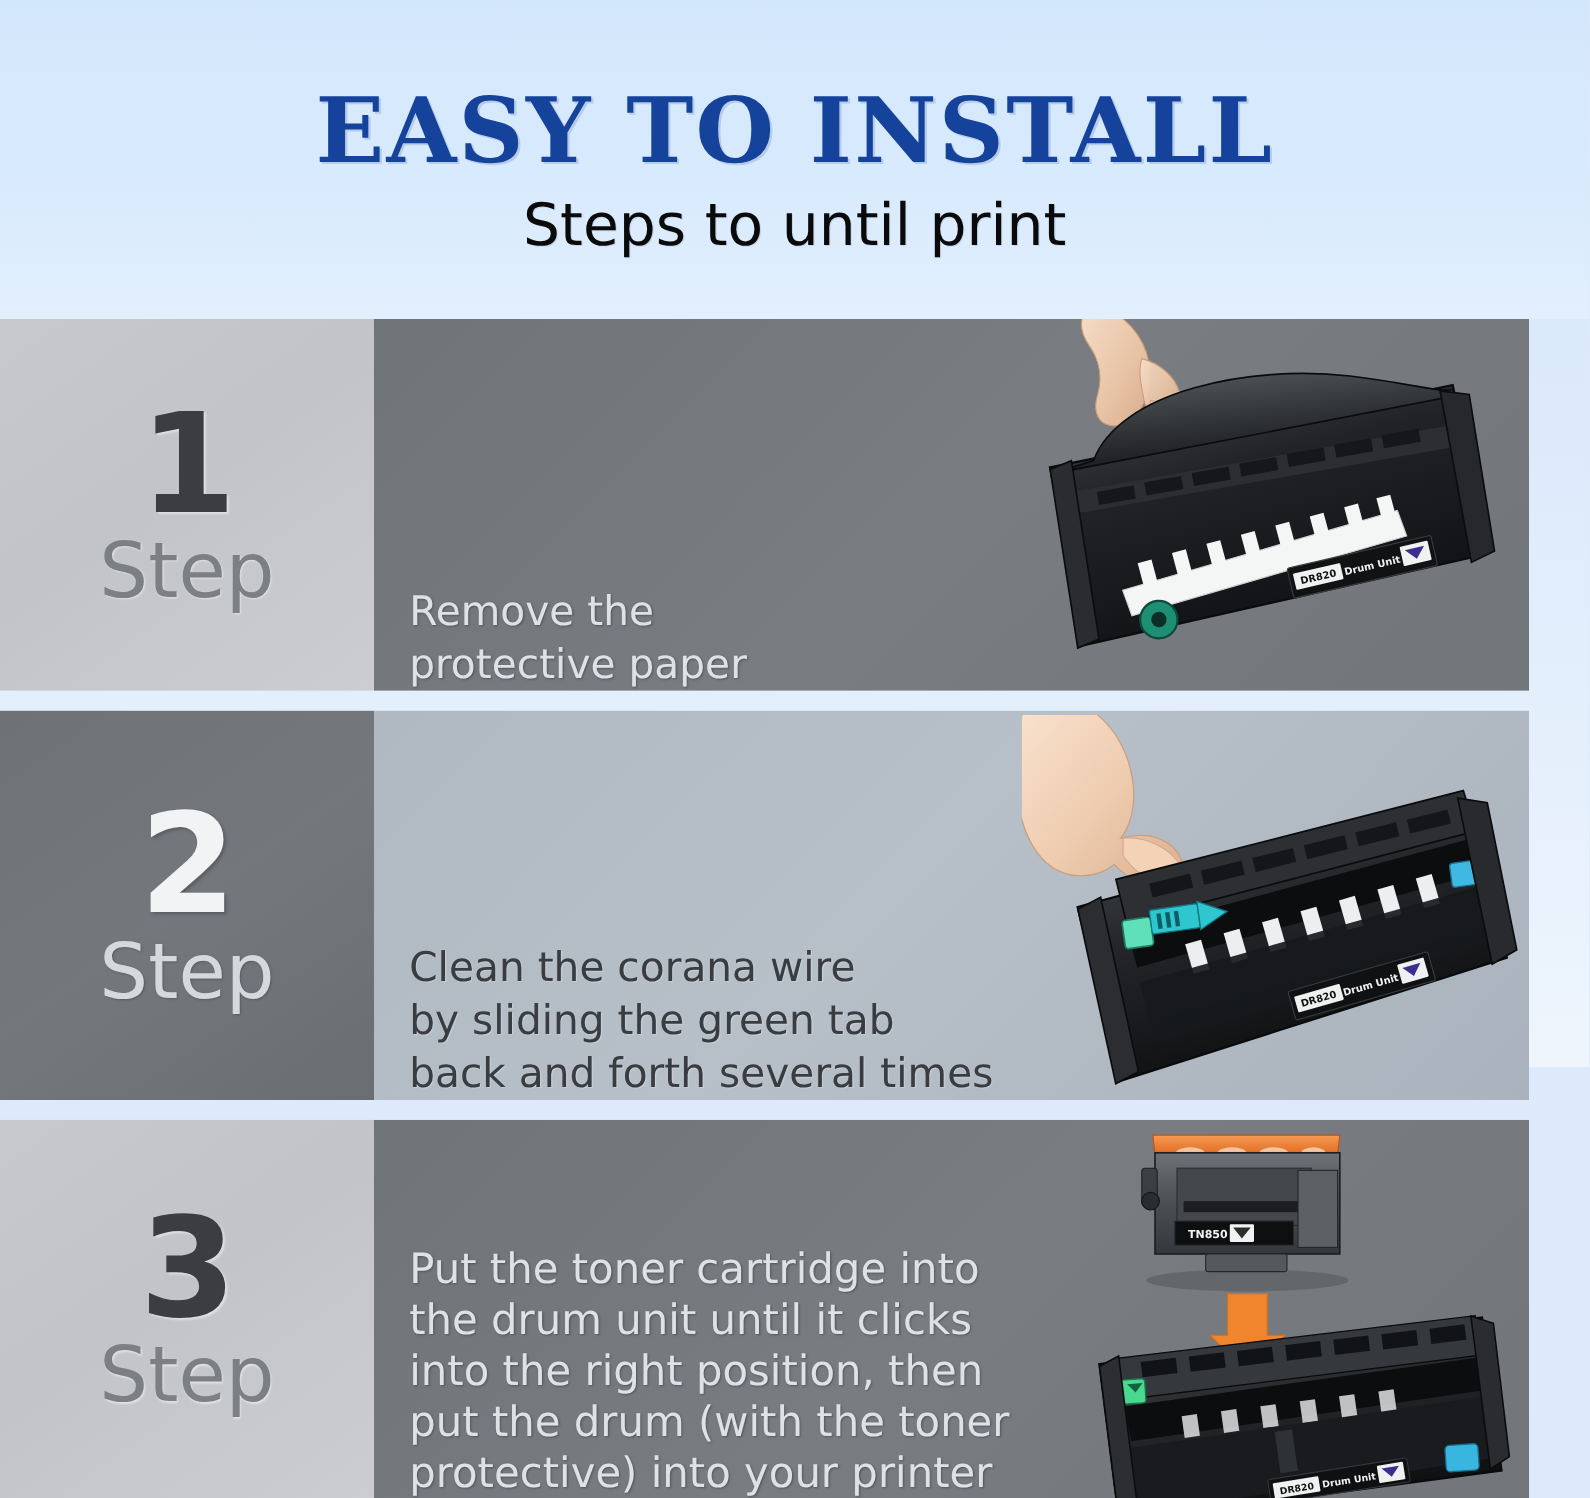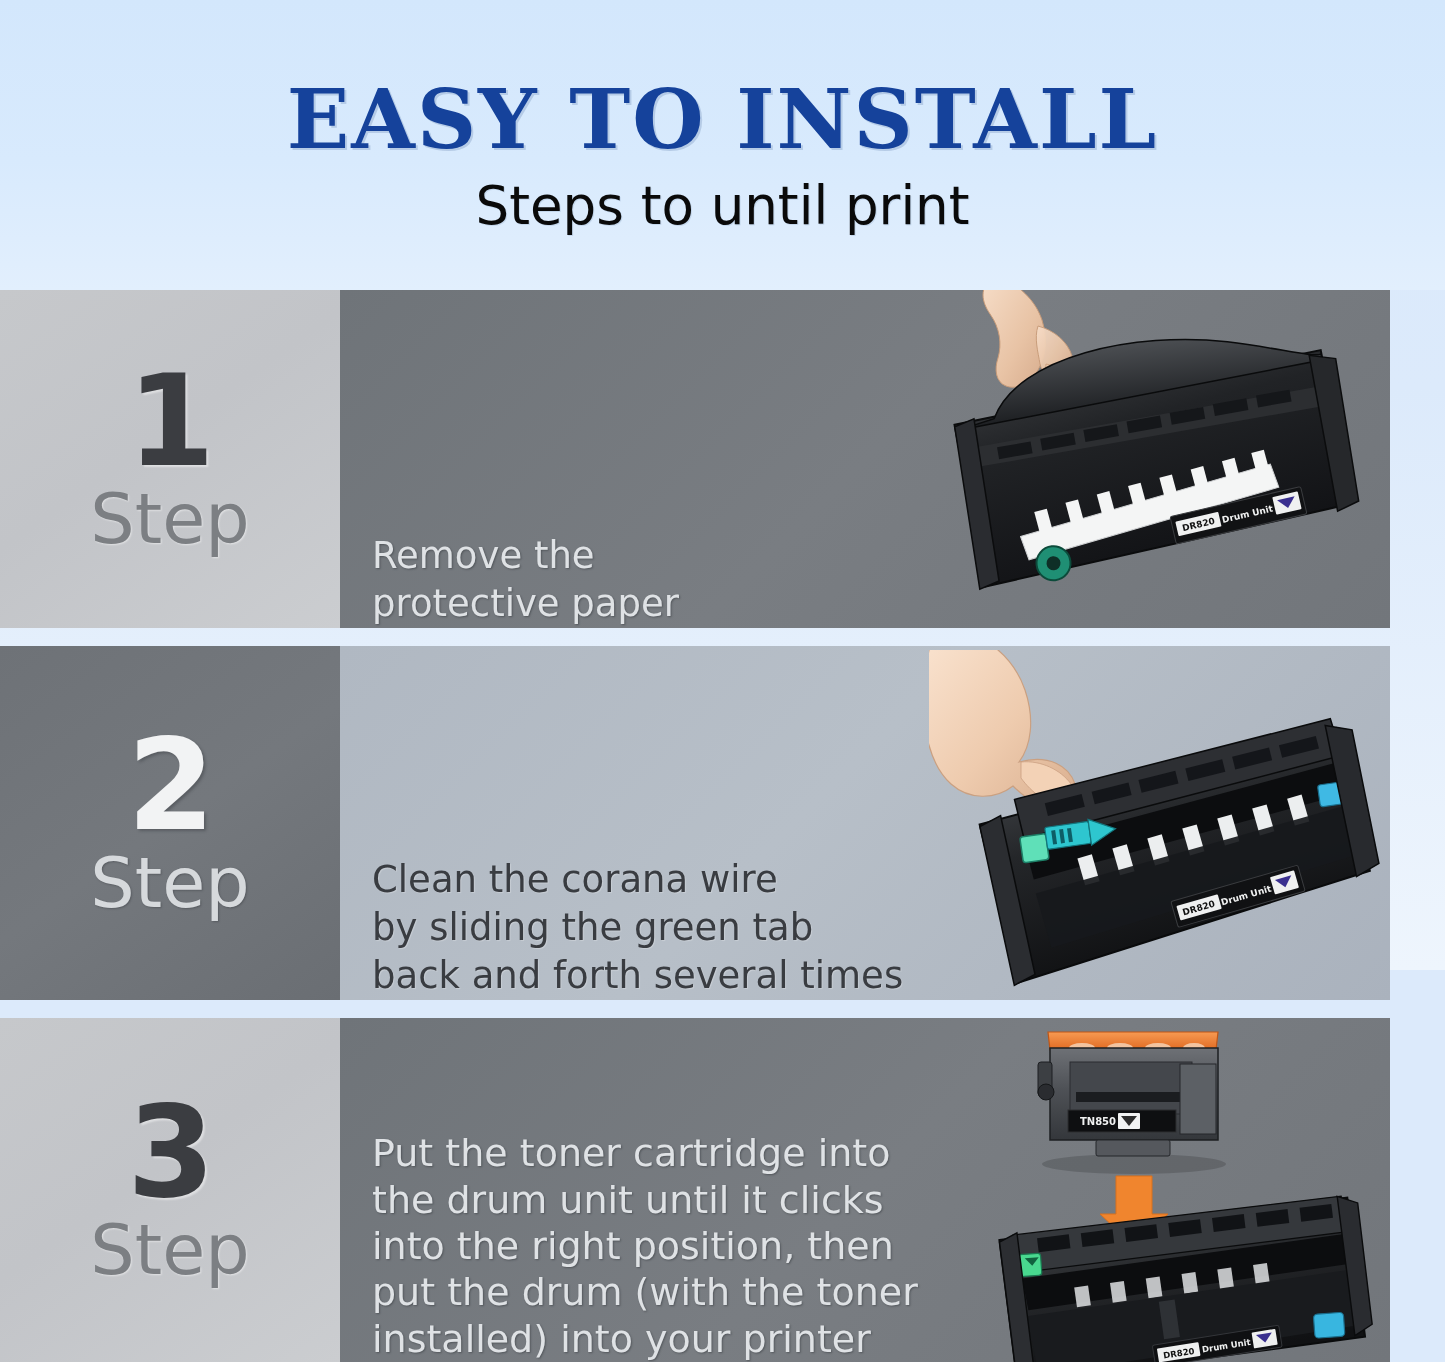--- a/index.html
+++ b/index.html
@@ -332,21 +332,21 @@
     <div class="numpanel">
       <div class="num">3</div>
       <div class="steplabel">Step</div>
     </div>
 
     <div class="contentpanel">
       <div class="steptext">Put the toner cartridge into
 the drum unit until it clicks
 into the right position, then
 put the drum (with the toner
-installed) into your printer</div>
+protective) into your printer</div>
 
       <div class="photo photo-3">
         <svg viewBox="0 0 420 344" xmlns="http://www.w3.org/2000/svg">
           <defs>
             <linearGradient id="g3toner" x1="0" y1="0" x2="0" y2="1">
               <stop offset="0%" stop-color="#6e7176"></stop>
               <stop offset="45%" stop-color="#4e5156"></stop>
               <stop offset="100%" stop-color="#34373b"></stop>
             </linearGradient>
             <linearGradient id="g3orange" x1="0" y1="0" x2="0" y2="1">

